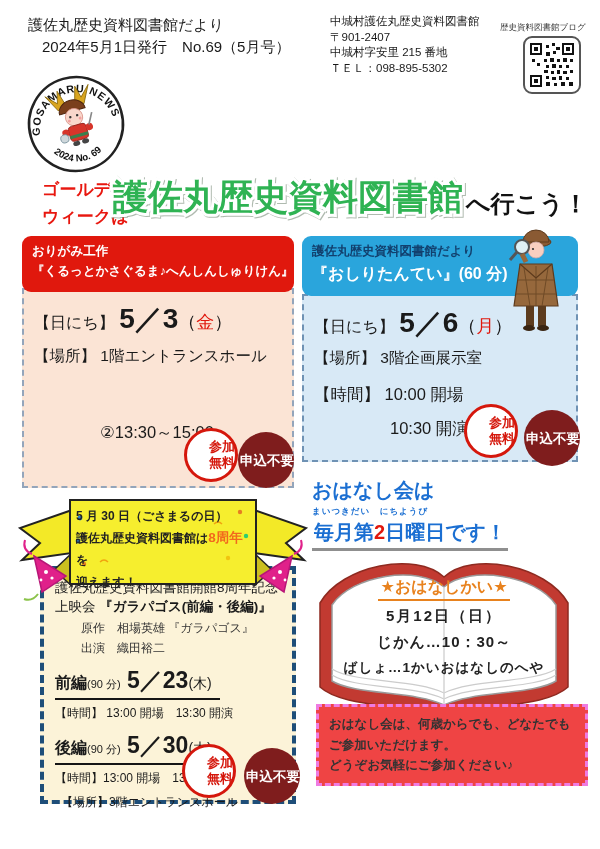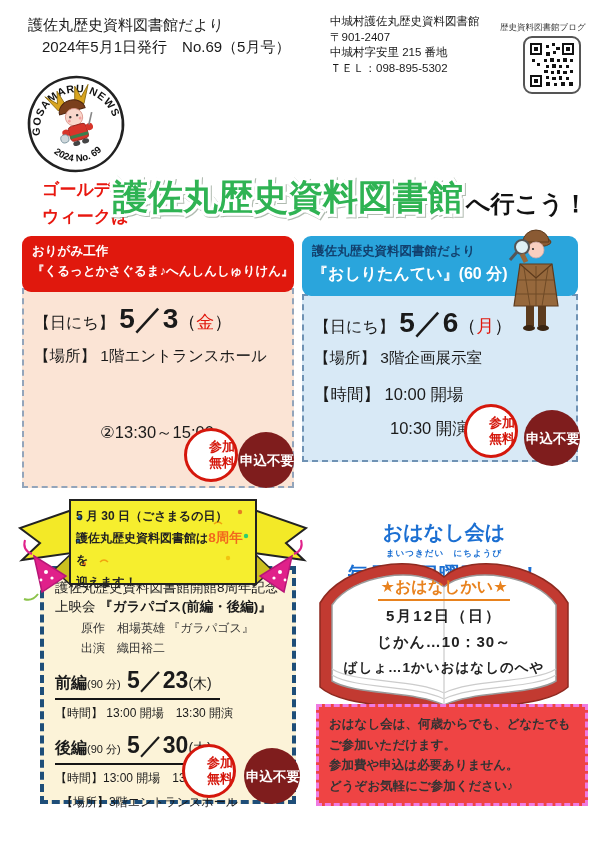--- a/index.html
+++ b/index.html
@@ -68,21 +68,21 @@
   .an-credit{font-size:12px;color:#333;padding-left:26px;line-height:18px;margin-top:2px;}
   .an-part{display:inline-block;border-bottom:2.5px solid #151515;padding:0 8px 2px 0;margin:8px 0 2px 0;white-space:nowrap;}
   .an-part .p-lbl{font-size:16px;font-weight:bold;}
   .an-part .p-dur{font-size:11px;}
   .an-part .p-date{font-size:23px;font-weight:bold;}
   .an-part .p-day{font-size:14px;}
   .an-time{font-size:12px;line-height:17px;margin-top:3px;}
   .an-place{font-size:12px;line-height:17px;margin-top:7px;padding-left:6px;}
 
   
-  .story-head{left:312px;top:478px;width:264px;text-align:center;color:#1b6fd2;font-weight:bold;margin-top:42px;}
+  .story-head{left:312px;top:478px;width:264px;color:#1b6fd2;font-weight:bold;}
   .st-h1{font-size:20px;line-height:24px;}
   .st-furi{font-size:8.5px;margin-top:4px;letter-spacing:1px;}
   .st-h2{display:inline-block;font-size:20px;border-bottom:3px solid #8f8f8f;padding:0 2px 2px 2px;margin-top:1px;white-space:nowrap;}
   .st-num-red{color:#e0180d;}
   .book{left:308px;top:545px;width:272px;height:192px;}
   .bk-line{position:absolute;left:0;width:100%;text-align:center;font-weight:bold;color:#222;white-space:nowrap;}
   .bk-title{top:32px;}
   .bk-title span{display:inline-block;color:#e8821e;font-size:16px;border-bottom:2.5px solid #e8821e;padding:0 3px 1px 3px;}
   .bk-date{top:62px;font-size:15px;letter-spacing:2px;}
   .bk-time{top:88px;font-size:15px;letter-spacing:1px;}
@@ -348,17 +348,16 @@
     </svg>
     <div class="bk-line bk-title"><span>★おはなしかい★</span></div>
     <div class="bk-line bk-date">5月12日（日）</div>
     <div class="bk-line bk-time">じかん…10：30～</div>
     <div class="bk-line bk-place">ばしょ…1かいおはなしのへや</div>
   </div>
 
   <div class="abs note">
     <div>おはなし会は、何歳からでも、どなたでも</div>
     <div>ご参加いただけます。</div>
-    <div>参加費や申込は必要ありません。</div>
     <div>どうぞお気軽にご参加ください♪</div>
   </div>
 
 </div>
 
 </body></html>

